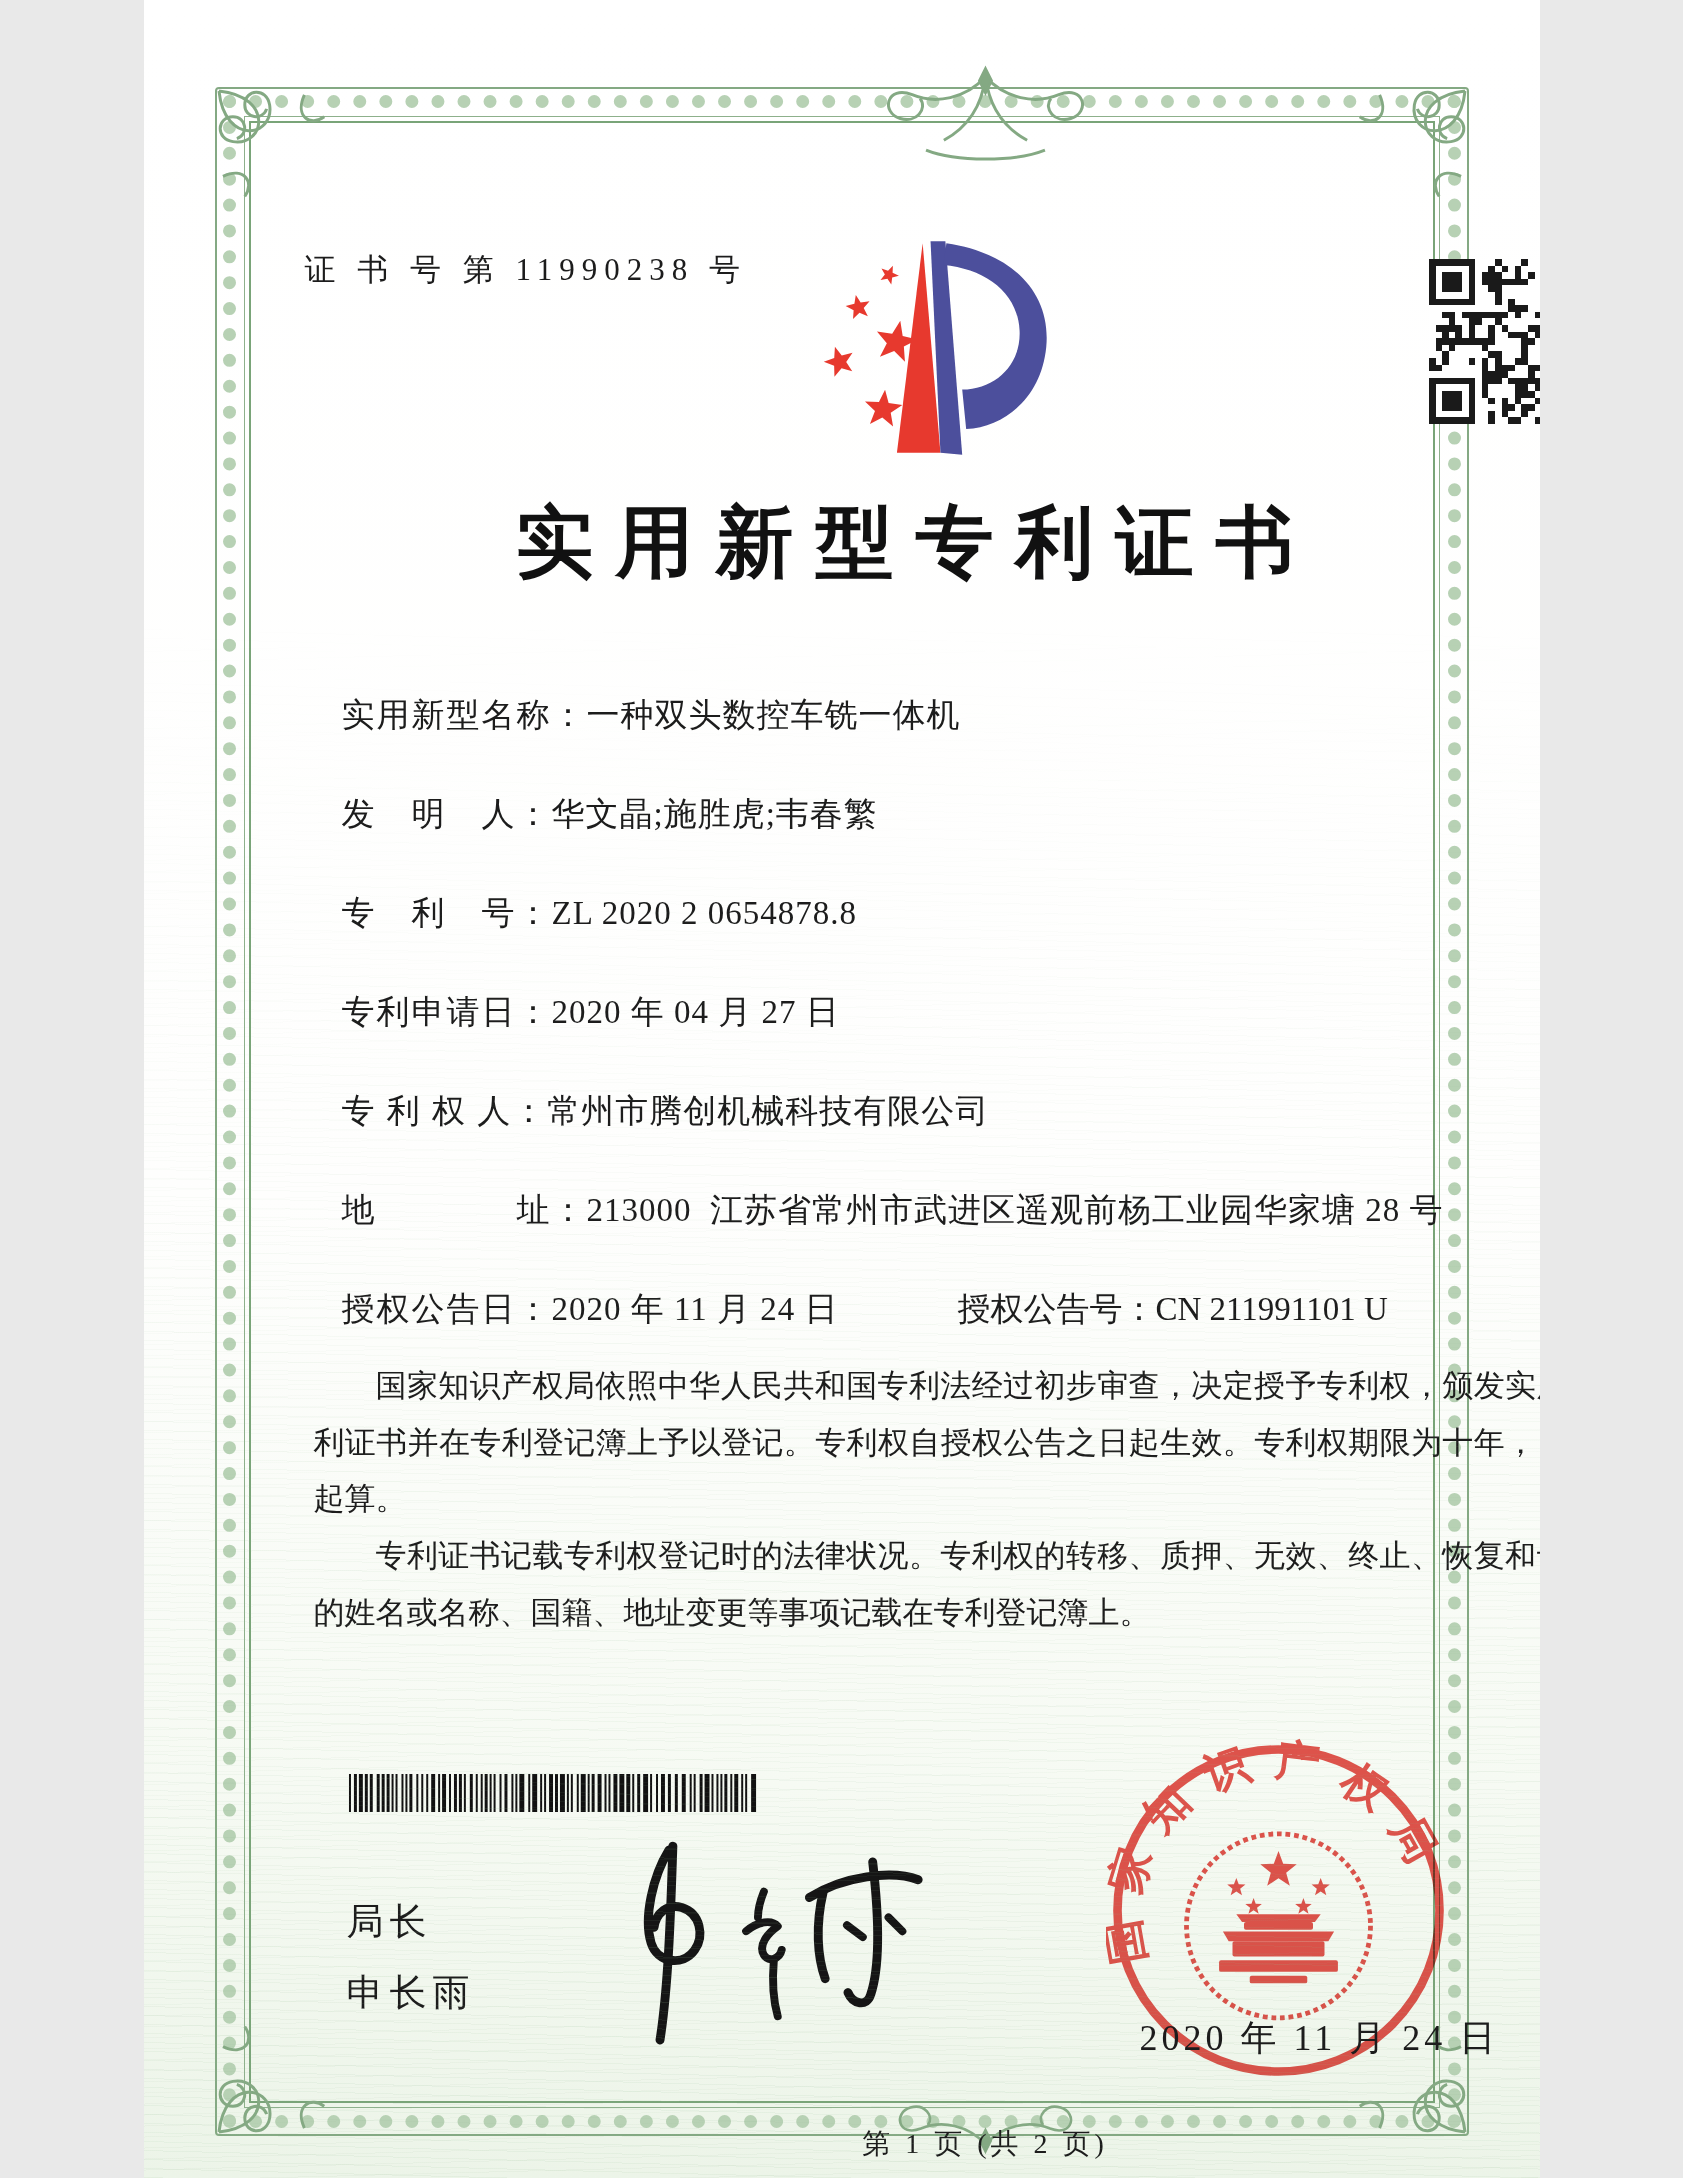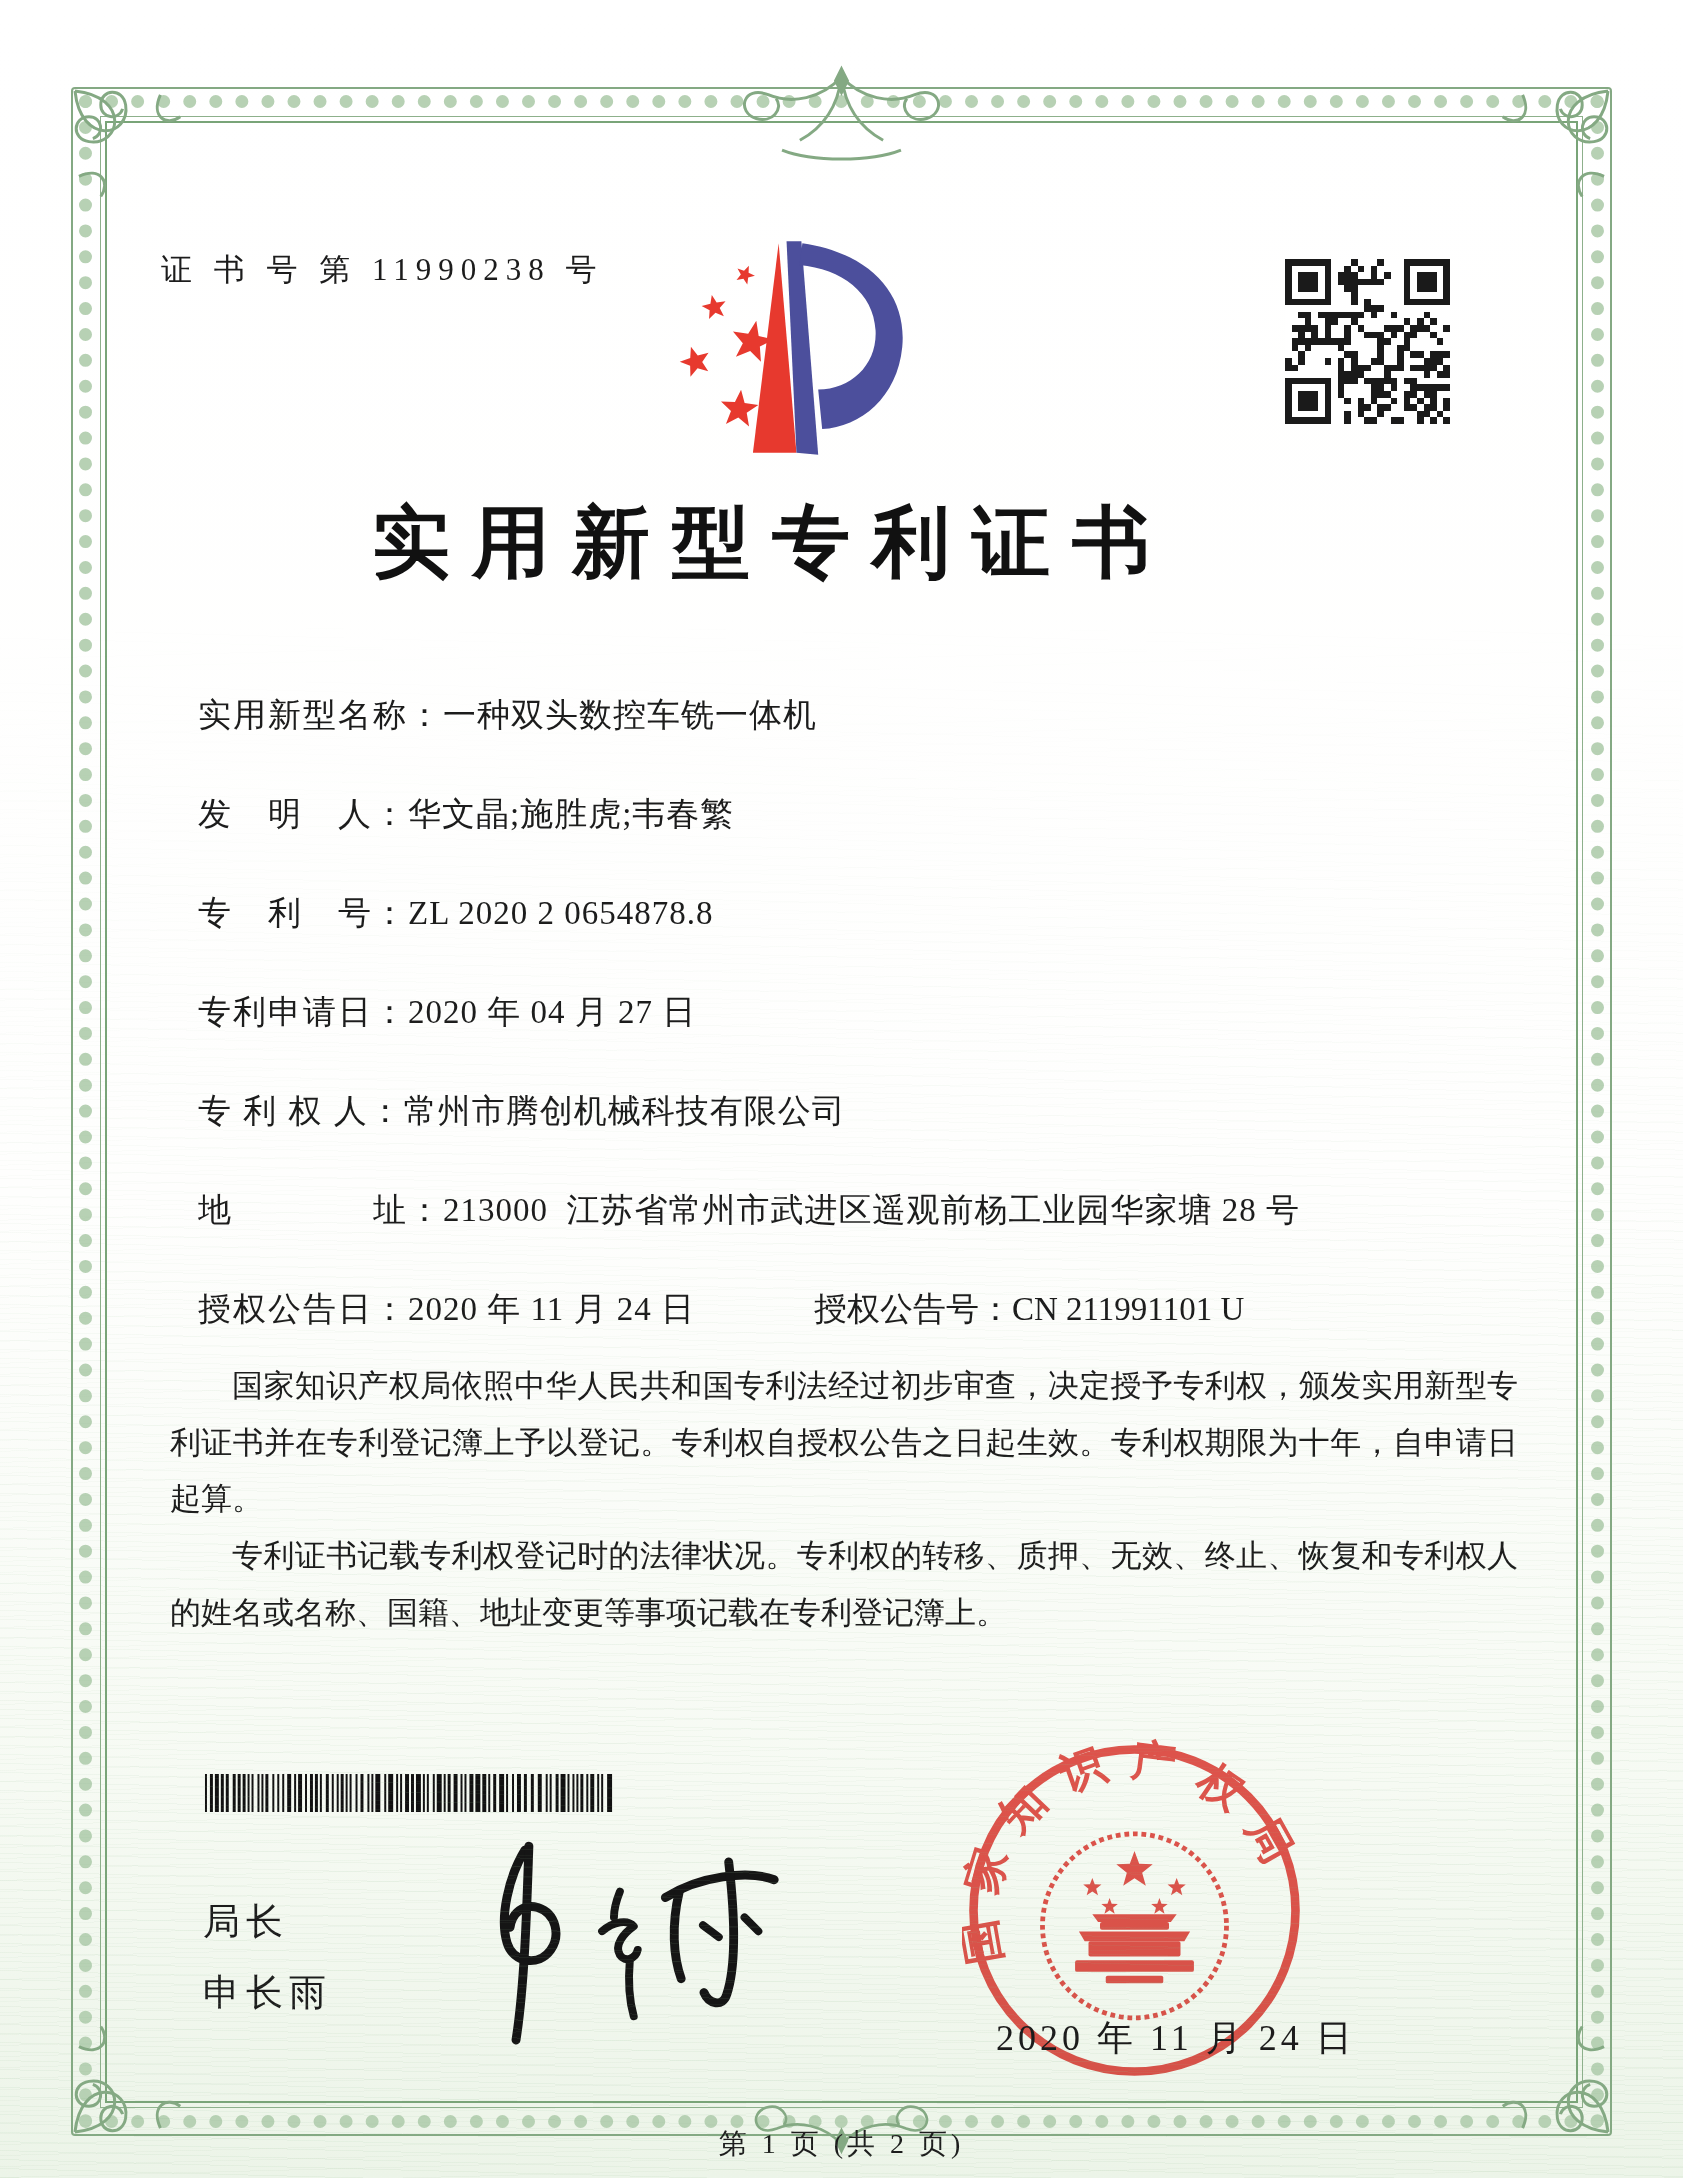--- a/index.html
+++ b/index.html
@@ -1,18 +1,18 @@
 <!DOCTYPE html>
 <html><head>
 <meta charset="utf-8">
 <style>
   html,body{margin:0;padding:0;background:#e9e9e9;}
   .page{
     position:relative;
-    width:1683px;height:2178px;
+    width:1396px;height:2178px;
     margin:0 auto;
     background:linear-gradient(180deg,#ffffff 0%,#fefefd 55%,#f6faf3 82%,#ecf4e8 100%);
     font-family:"Liberation Serif","DejaVu Serif",serif;
     color:#1c1c1c;
     overflow:hidden;
   }
   
   .page::after{
     content:"";position:absolute;inset:0;pointer-events:none;
     background:

